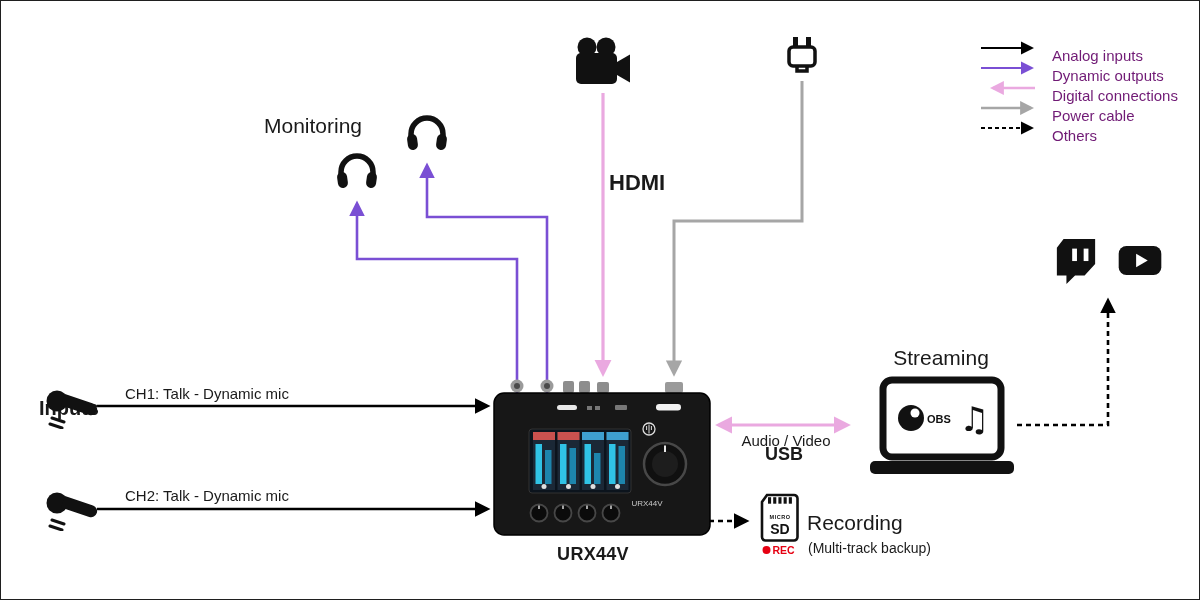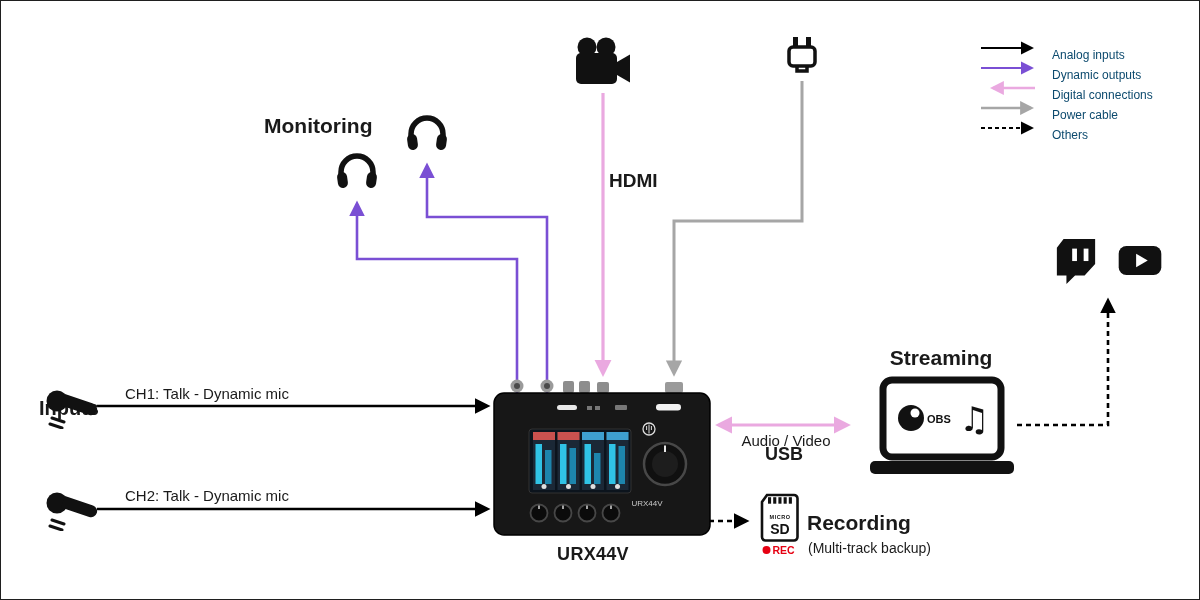--- a/index.html
+++ b/index.html
@@ -11,31 +11,31 @@
     width: 1200px; height: 600px;
     background: #ffffff;
     border: 1px solid #1f1f1f;
     overflow: hidden;
   }
   .abs { position: absolute; }
   svg { display: block; }
 
   .label { position: absolute; white-space: nowrap; color: #1a1a1a; }
   .title { font-weight: bold; font-size: 20px; margin-top: 44px; }
-  .title-lg { font-weight: bold; font-size: 21px; }
-  .conn-label { font-weight: bold; font-size: 19px; }
+  .title-lg { font-weight: normal; font-size: 21px; }
+  .conn-label { font-weight: bold; font-size: 22px; }
   .usb-label { font-weight: bold; font-size: 18px; }
   .plain { font-size: 15px; }
   .small { font-size: 14px; }
   .center-x { transform: translateX(-50%); }
 
   .legend { position: absolute; left: 978px; top: 37px; }
   .legend-row { display: flex; align-items: center; height: 20px; }
   .legend-row svg { flex: 0 0 auto; margin-right: 7px; }
-  .legend-label { font-size: 12px; color: #0c4a6e; margin-top: 14px; }
+  .legend-label { font-size: 15px; color: #701a75; margin-top: 14px; }
 
   .device-name { font-weight: bold; font-size: 18px; letter-spacing: 0.3px; }
 </style>
 </head>
 <body>
 
 <div class="canvas">
 
   <svg class="abs" style="left:0; top:0;" width="1200" height="600" viewBox="0 0 1200 600">
     <defs>

